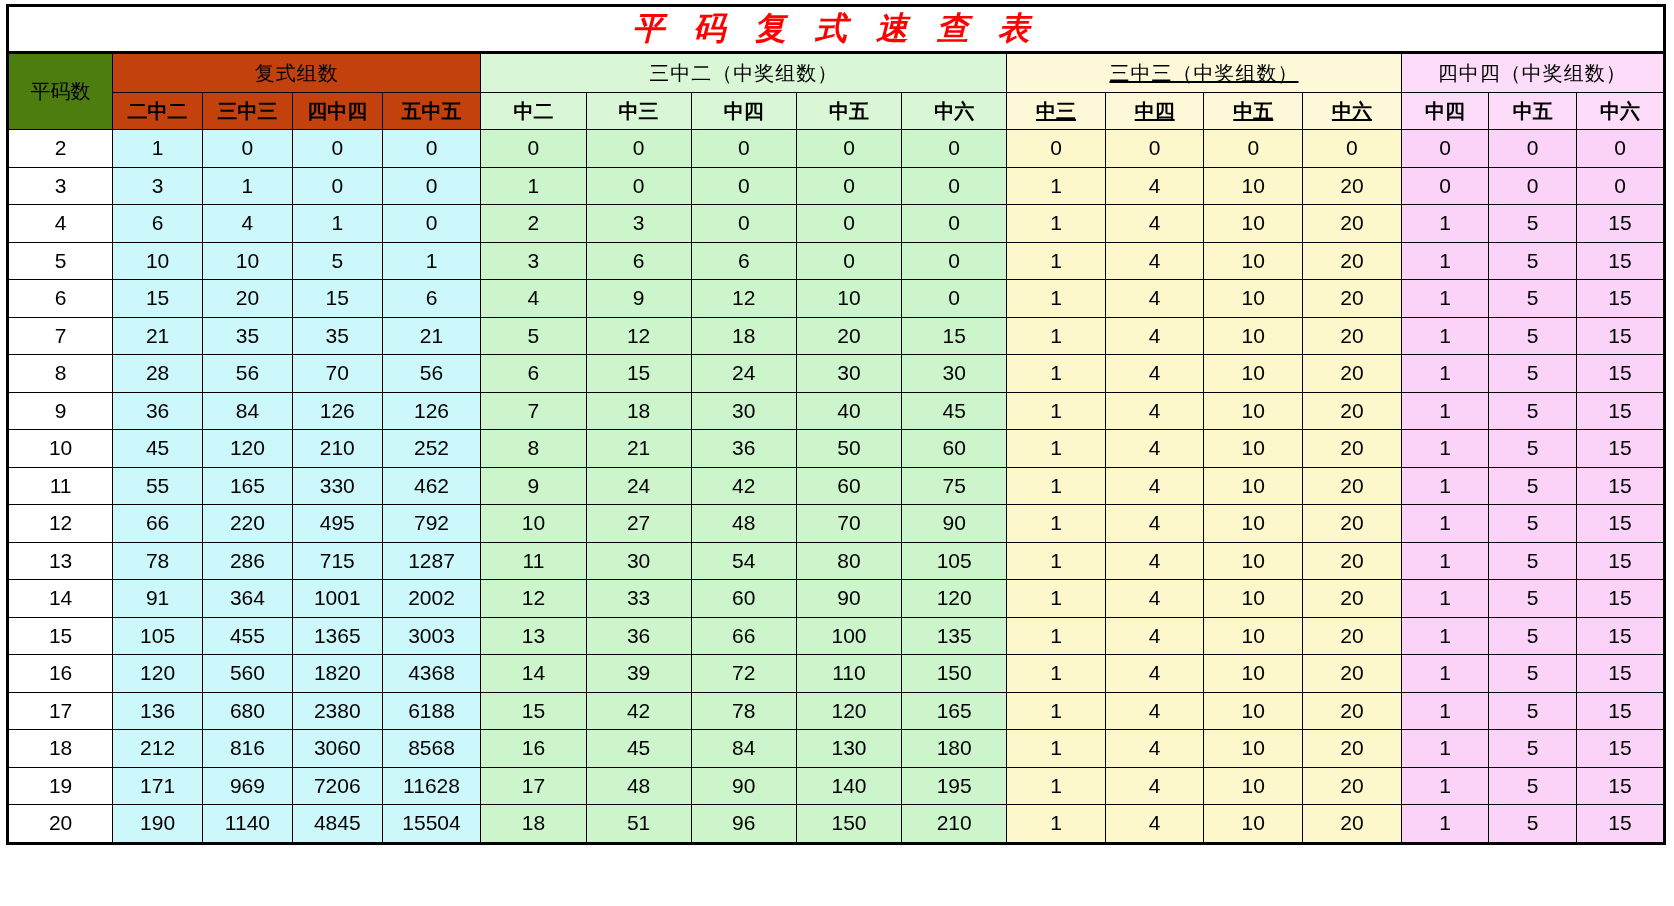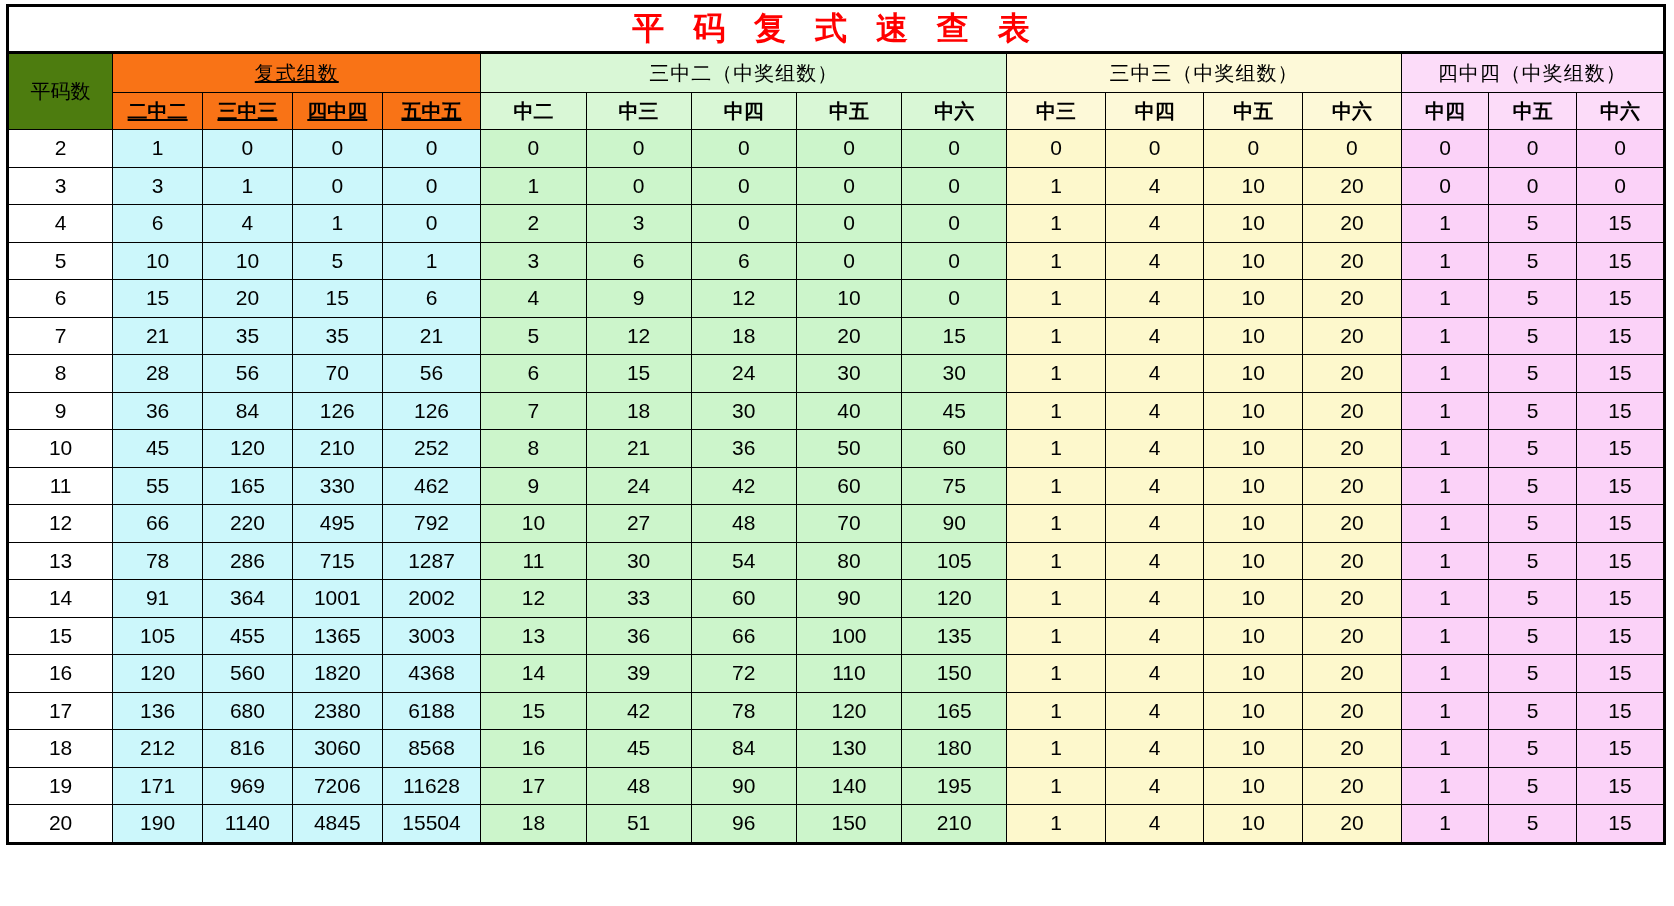--- a/index.html
+++ b/index.html
@@ -31,20 +31,21 @@
     vertical-align: middle;
     font-weight: normal;
     color: #000;
     padding: 0;
   }
   
   tr.title-row td {
     height: 44px;
     background: #ffffff;
     border-bottom: 3px solid #000;
+    font-style: italic;
   }
   .title-text {
     color: #ff0000;
     font-size: 32px;
     font-weight: bold;
     letter-spacing: 10px;
     font-family: "Liberation Sans", sans-serif;
   }
   
   tr.group-row td {
@@ -66,25 +67,25 @@
   
   tr.data-row td {
     height: 36.5px;
     font-size: 21px;
   }
   td.idx {
     background: #ffffff;
   }
   
   .sec-a { background: #ccf7fb; }
-  .sec-a-h { background: #f97316; text-decoration: underline; }
+  .sec-a-h { background: #c2410c; }
   .sec-b { background: #ccf5cb; }
   .sec-b-h { background: #d9f7d6; }
   .sec-c { background: #fdf8cc; }
-  .sec-c-h { background: #fdf9d8; }
+  .sec-c-h { background: #fdf9d8; text-decoration: underline; }
   .sec-d { background: #fbd2f8; }
   .sec-d-h { background: #fcdcf9; margin-top: 33px; }
   .thick-left { border-left: 3px solid #000; }
   .group-label {
     font-weight: bold;
     letter-spacing: 1px;
   }
 </style>
 </head>
 <body>

